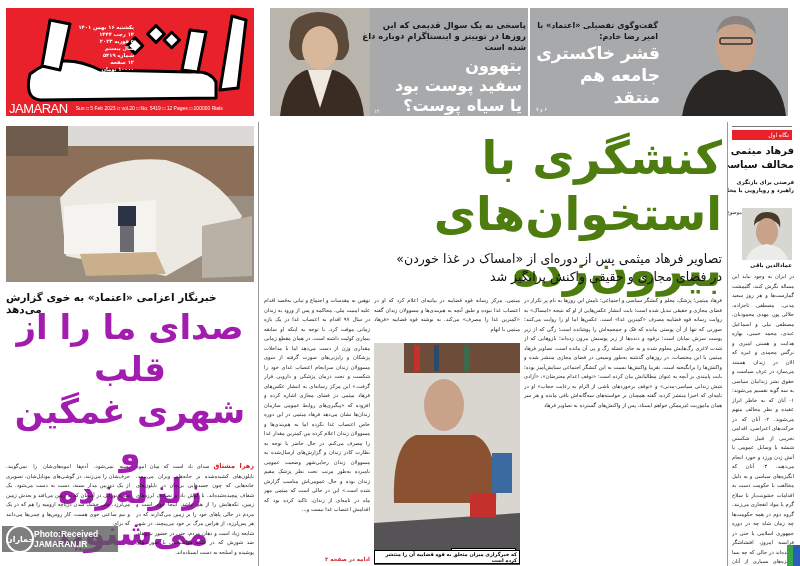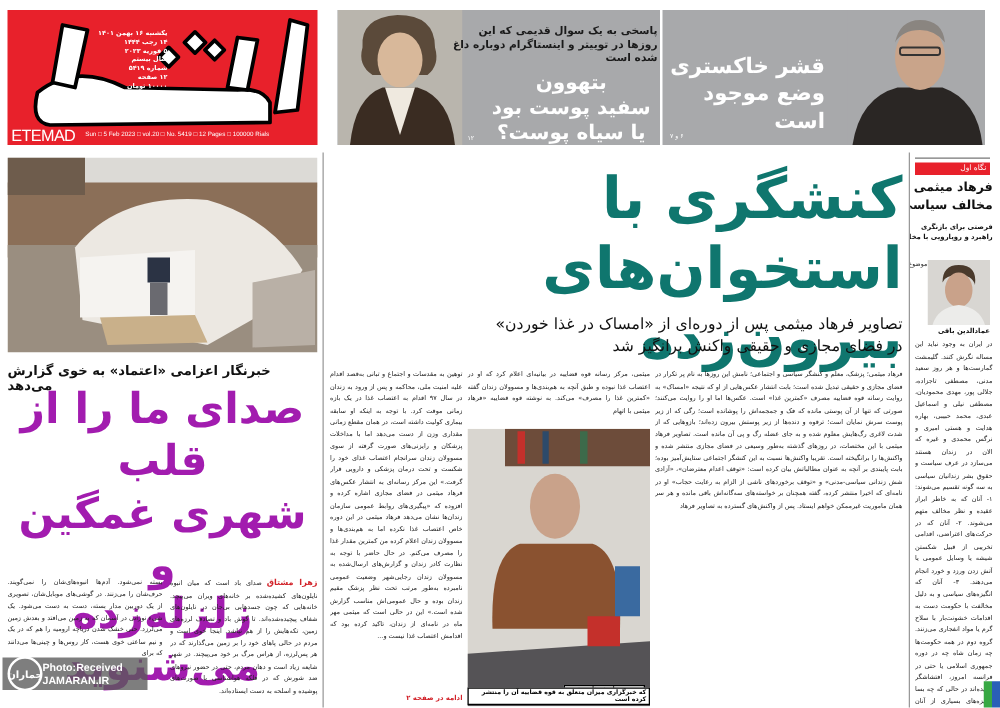--- a/index.html
+++ b/index.html
@@ -6,37 +6,37 @@
 body{width:800px;height:566px;background:#fff;font-family:"DejaVu Sans",sans-serif;overflow:hidden;position:relative;direction:rtl}
 .masthead{position:absolute;left:6px;top:8px;width:248px;height:108px;background:#e8212b}
 .logo{position:absolute;left:14px;top:2px;width:230px;height:96px}
 .mast-info{position:absolute;left:72px;top:16px;width:56px;font-size:5.2px;line-height:7px;color:#fff;text-align:right;font-weight:bold}
 .mast-bottom{position:absolute;left:0;bottom:0;width:248px;height:16px;direction:ltr;display:flex;align-items:center;padding-left:3px;color:#fff}
 .mast-brand{font-family:"Liberation Sans",sans-serif;font-size:13px;letter-spacing:-0.5px;margin-right:8px}
 .mast-meta{font-size:5px;font-family:"Liberation Sans",sans-serif;white-space:nowrap}
 .teaser1{position:absolute;left:270px;top:8px;width:258px;height:108px;background:#a8a9ab;overflow:hidden}
 .teaser1 .portrait{position:absolute;left:0;top:0;width:100px;height:108px}
 .teaser1 .kicker{position:absolute;right:2px;top:12px;width:170px;font-size:8.5px;font-weight:bold;color:#1a1a1a;line-height:11px;text-align:right}
-.teaser1 .title{position:absolute;right:6px;top:48px;width:130px;font-size:16px;font-weight:bold;color:#fff;line-height:20px;text-align:center}
+.teaser1 .title{position:absolute;right:6px;top:48px;width:130px;font-size:16px;font-weight:bold;color:#fff;line-height:20px;text-align:right}
 .teaser1 .page{position:absolute;left:104px;bottom:2px;font-size:5px;color:#fff}
 .teaser2{position:absolute;left:530px;top:8px;width:258px;height:108px;background:#a8a9ab;overflow:hidden}
 .teaser2 .portrait{position:absolute;right:0;top:0;width:110px;height:108px}
 .teaser2 .kicker{position:absolute;right:130px;top:12px;width:130px;font-size:8px;font-weight:bold;color:#1a1a1a;line-height:11px;text-align:right}
 .teaser2 .title{position:absolute;right:128px;top:34px;width:130px;font-size:17px;font-weight:bold;color:#fff;line-height:22px;text-align:right}
 .teaser2 .page{position:absolute;left:6px;bottom:4px;font-size:5px;color:#fff}
 .photo-tent{position:absolute;left:6px;top:126px;width:248px;height:156px;overflow:hidden}
 .vsep{position:absolute;top:122px;width:1px;background:#999}
 .sub-kicker{position:absolute;left:6px;top:291px;width:248px;font-size:10.5px;font-weight:bold;text-align:left;color:#111}
 .quake-title{position:absolute;left:6px;top:306px;width:248px;font-size:34px;font-weight:bold;line-height:42px;text-align:center;color:#a21caf;letter-spacing:-1px}
 .body-col{position:absolute;font-size:5.2px;line-height:9.5px;color:#222;text-align:justify}
 .byline-red{color:#d2232a;font-weight:bold;font-size:6.5px}
 .watermark{position:absolute;left:2px;top:526px;width:116px;height:26px;background:rgba(90,90,90,.78);display:flex;align-items:center;direction:ltr;padding-left:4px}
 .wm-logo{width:28px;height:28px;border-radius:50%;border:2px solid #fff;display:flex;align-items:center;justify-content:center;color:#fff;font-size:8px;font-weight:bold}
 .wm-text{color:#fff;font-family:"Liberation Sans",sans-serif;font-weight:bold;font-size:8.5px;line-height:10px;margin-left:0}
-.main-title{position:absolute;left:264px;top:130px;width:458px;font-size:46px;font-weight:bold;line-height:56px;text-align:right;color:#0f766e;letter-spacing:-2px}
+.main-title{position:absolute;left:264px;top:130px;width:458px;font-size:46px;font-weight:bold;line-height:56px;text-align:right;color:#4d7c0f;letter-spacing:-2px}
 .main-sub{position:absolute;left:264px;top:250px;width:458px;font-size:12.5px;font-weight:normal;line-height:18px;text-align:right;color:#111}
 .photo-prisoner{position:absolute;left:374px;top:343px;width:146px;height:222px;overflow:hidden}
 .photo-caption{position:absolute;left:374px;top:548px;width:146px;height:16px}
 .cap1{position:absolute;right:4px;top:0;background:#fff;font-size:5px;padding:0 2px;color:#000;font-weight:bold;border:1px solid #000}
 .cap2{position:absolute;right:0;bottom:0;background:#fff;font-size:5px;padding:0 2px;color:#000;font-weight:bold;border:1px solid #000}
 .continue{color:#d2232a;font-weight:bold}
 .nega-label{position:absolute;left:732px;top:130px;width:60px;height:10px;background:#e8212b;color:#fff;font-size:6px;padding-right:3px;text-align:right;line-height:10px}
 .nega-line{position:absolute;left:732px;top:126px;width:60px;height:1px;background:#777}
 .nega-title{position:absolute;left:728px;top:144px;width:66px;font-size:10px;font-weight:bold;line-height:14px;text-align:right;color:#111;white-space:nowrap;overflow:hidden}
 .nega-sub{position:absolute;left:728px;top:178px;width:66px;font-size:5.5px;font-weight:bold;line-height:8px;text-align:right;color:#111;white-space:nowrap;overflow:hidden}
@@ -63,21 +63,21 @@
   <div class="mast-info">
     <div>یکشنبه ۱۶ بهمن ۱۴۰۱</div>
     <div>۱۴ رجب ۱۴۴۴</div>
     <div>۵ فوریه ۲۰۲۳</div>
     <div>سال بیستم</div>
     <div>شماره ۵۴۱۹</div>
     <div>۱۲ صفحه</div>
     <div>۱۰۰۰۰ تومان</div>
   </div>
   <div class="mast-bottom">
-    <span class="mast-brand">ETEMAD</span>
+    <span class="mast-brand">JAMARAN</span>
     <span class="mast-meta">Sun □ 5 Feb 2023 □ vol.20 □ No. 5419 □ 12 Pages □ 100000 Rials</span>
   </div>
 </div>
 
 <div class="teaser1">
   <svg class="portrait" viewBox="0 0 100 108">
     <rect width="100" height="108" fill="#b9b5ad"></rect>
     <path d="M20 30 Q18 6 48 4 Q78 4 78 30 Q82 44 72 52 L28 52 Q16 44 20 30Z" fill="#5b4a3a"></path>
     <ellipse cx="50" cy="40" rx="18" ry="22" fill="#d8b89a"></ellipse>
     <path d="M10 108 Q14 70 36 62 L64 62 Q90 70 94 108Z" fill="#3a2c22"></path>
@@ -93,22 +93,24 @@
 </div>
 
 <div class="teaser2">
   <svg class="portrait" viewBox="0 0 110 108">
     <rect width="110" height="108" fill="#a8a9ab"></rect>
     <path d="M4 108 Q10 70 40 62 L76 62 Q104 72 108 108Z" fill="#2a2624"></path>
     <ellipse cx="58" cy="38" rx="20" ry="26" fill="#c9a48a"></ellipse>
     <path d="M38 26 Q42 8 58 8 Q76 8 78 26 Q70 16 58 16 Q44 16 38 26Z" fill="#8a8580"></path>
     <rect x="42" y="30" width="32" height="6" rx="2" fill="none" stroke="#333" stroke-width="1.5"></rect>
   </svg>
+  <div class="kicker">گفت‌وگوی تفصیلی «اعتماد» با امیر رضا خادم:</div>
   <div class="title">
     <div>قشر خاکستری</div>
+    <div>جامعه هم منتقد</div>
     <div>وضع موجود است</div>
   </div>
   <div class="page">۶ و ۷</div>
 </div>
 
 <svg class="photo-tent" viewBox="0 0 248 156" preserveAspectRatio="none">
   <rect width="248" height="24" fill="#dcdad6"></rect>
   <rect y="20" width="248" height="60" fill="#8b6f58"></rect>
   <rect y="70" width="248" height="86" fill="#9a8e80"></rect>
   <rect x="0" y="0" width="62" height="30" fill="#6e5c4c"></rect>

